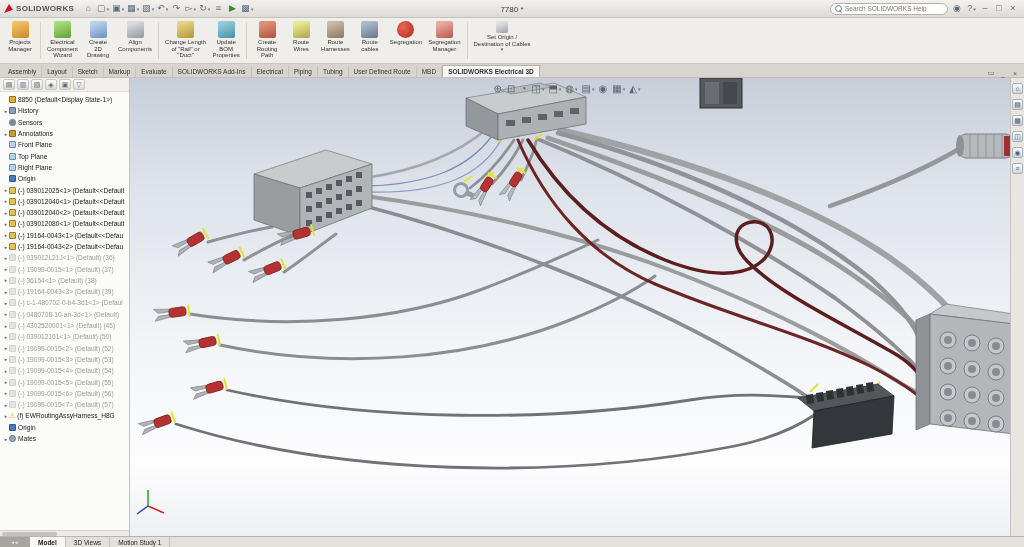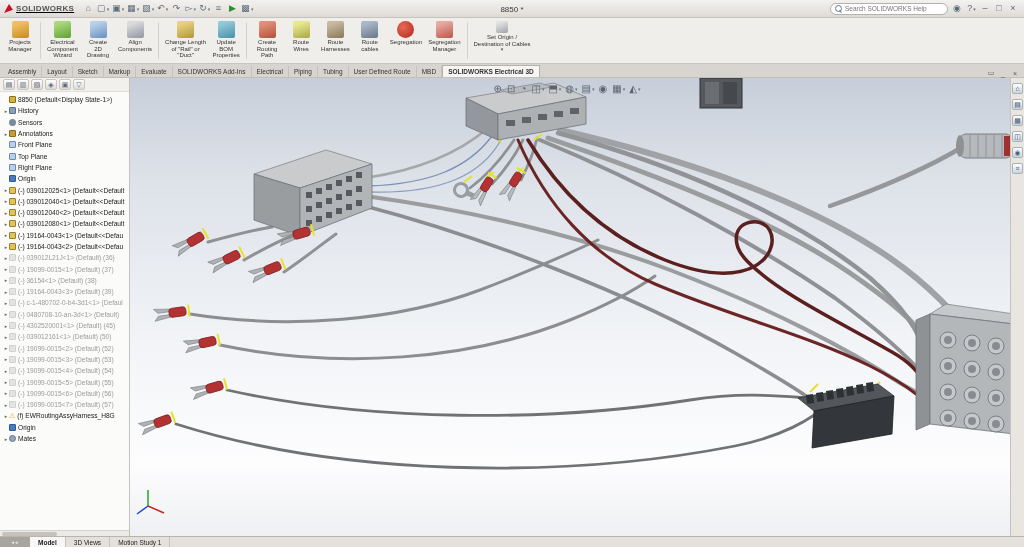--- a/index.html
+++ b/index.html
@@ -1,21 +1,21 @@
 <!DOCTYPE html>
 <html><head>
 <meta charset="utf-8">
 <style>
 *{margin:0;padding:0;box-sizing:border-box;font-family:"Liberation Sans",sans-serif;}
 html,body{width:1024px;height:547px;overflow:hidden;background:#e8e6e3;}
 .app{width:1024px;height:547px;display:flex;flex-direction:column;}
 
 
 .titlebar{height:18px;background:linear-gradient(#f4f2f0,#dedbd6);border-bottom:1px solid #c6c2bd;display:flex;align-items:center;padding:0 4px;position:relative;flex:none;}
-.logo{display:flex;align-items:center;gap:3px;margin-right:8px;text-decoration:underline;}
+.logo{display:flex;align-items:center;gap:3px;margin-right:8px;}
 .logo-mark{width:9px;height:9px;background:#c8102e;clip-path:polygon(0 100%,55% 0,100% 65%);}
 .logo-text{font-size:8px;font-weight:bold;color:#555;letter-spacing:.3px;}
 .tb-icons{display:flex;align-items:center;gap:1px;}
 .tic{height:14px;min-width:13px;display:flex;align-items:center;justify-content:center;color:#5a6b7a;cursor:pointer;padding:0 1px;border-radius:2px;}
 .tic .tglyph{font-size:9px;line-height:9px;}
 .tic.play .tglyph{color:#2e8b2e;}
 .tic .tcaret2{font-size:5px;color:#777;margin-left:1px;}
 .doc-title{position:absolute;left:0;right:0;top:0;height:18px;display:flex;align-items:center;justify-content:center;font-size:8px;color:#3a3a3a;pointer-events:none;}
 .tb-right{margin-left:auto;display:flex;align-items:center;gap:3px;z-index:2;}
 .searchbox{display:flex;align-items:center;background:#fff;border:1px solid #b5b1ac;border-radius:8px;height:12px;padding:0 4px;width:118px;}
@@ -162,21 +162,21 @@
         <span class="tic play">
           <span class="tglyph">▶</span>
           <span class="tcaret2"></span>
         </span>
 
         <span class="tic">
           <span class="tglyph">▩</span>
           <span class="tcaret2">▾</span>
         </span>
       </div>
-    <div class="doc-title">8850 *</div>
+    <div class="doc-title">7780 *</div>
     <div class="tb-right">
       <div class="searchbox">
         <span class="mag"></span>
         <input class="search-input" placeholder="Search SOLIDWORKS Help" style="">
       </div>
       <div class="tb-icons-right">
 
           <span class="tic">
             <span class="tglyph">◉</span>
             <span class="tcaret2"></span>

